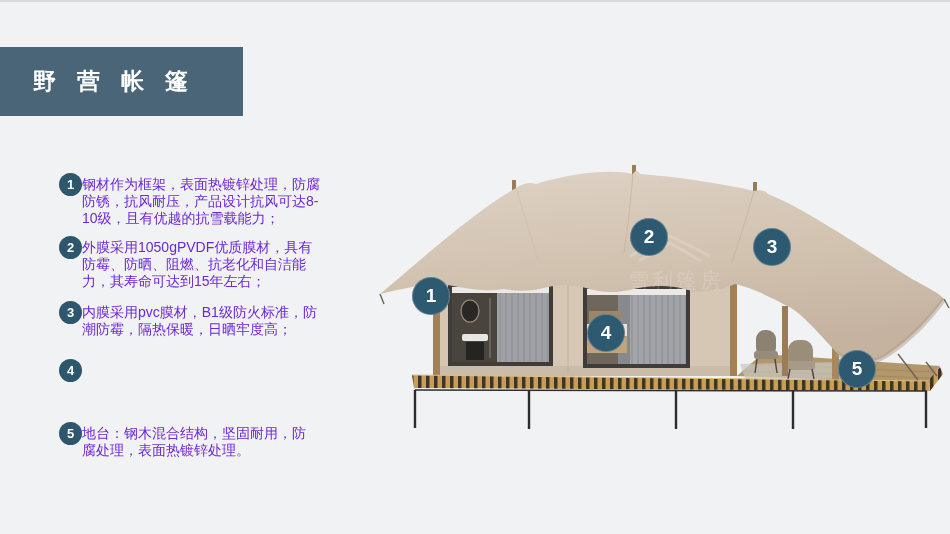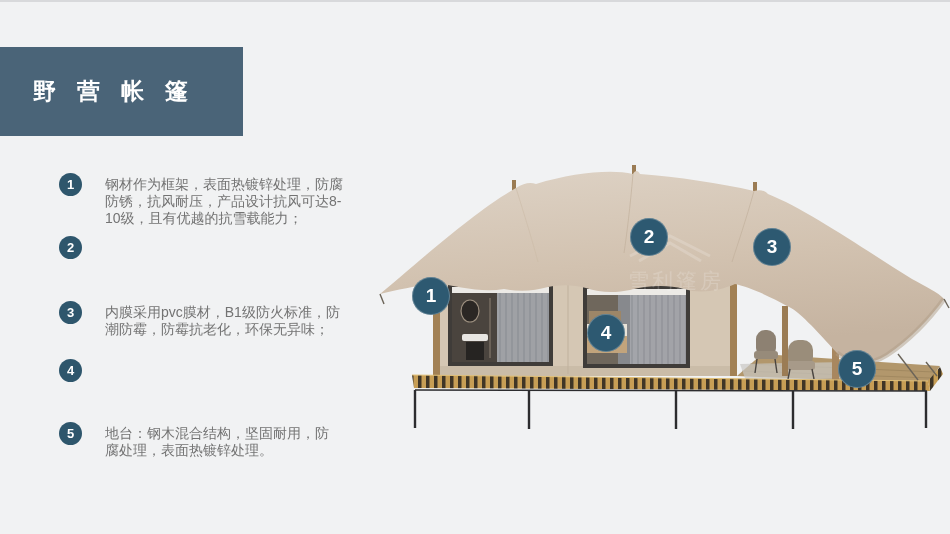--- a/index.html
+++ b/index.html
@@ -4,36 +4,36 @@
 <style>
   html,body{margin:0;padding:0;}
   body{
     width:950px;height:534px;overflow:hidden;position:relative;
     background:#f1f2f3;
     font-family:"Liberation Sans","DejaVu Sans",sans-serif;
   }
   .hairline-top{position:absolute;left:0;top:0;width:950px;height:2px;background:#d8d9db;}
   
   .title-bar{
-    position:absolute;left:0;top:47px;width:243px;height:89px;
+    position:absolute;left:0;top:47px;width:243px;height:69px;
     background:#4a6478;display:flex;align-items:center;
   }
   .title-bar .title-text{
     color:#ffffff;font-size:23px;font-weight:bold;
     letter-spacing:21px;padding-left:33px;white-space:nowrap;
   }
   
   .feature{position:absolute;left:59px;display:flex;align-items:flex-start;}
   .feature .badge{
     flex:0 0 auto;width:23px;height:23px;border-radius:50%;
     background:#2e566c;color:#fff;font-size:13px;font-weight:bold;
     display:flex;align-items:center;justify-content:center;margin-top:-3px;
   }
   .feature .ftext{
-    margin-left:23px;width:262px;color:#737373;
+    width:262px;color:#6d28d9;
     font-size:14px;line-height:17px;white-space:pre-line;
   }
   .f1{top:176px}.f2{top:239px}.f3{top:304px}.f4{top:362px}.f5{top:425px}
   
   .tent-area{position:absolute;left:378px;top:158px;width:572px;height:290px;}
   .tent-area svg{position:absolute;left:0;top:0;}
   .callout{
     position:absolute;width:38px;height:38px;border-radius:50%;
     background:#2d5971;color:#fff;font-size:19px;font-weight:bold;
     display:flex;align-items:center;justify-content:center;
@@ -52,25 +52,28 @@
 </div>
 
 <div class="feature f1">
   <div class="badge">1</div>
   <div class="ftext">钢材作为框架，表面热镀锌处理，防腐
 防锈，抗风耐压，产品设计抗风可达8-
 10级，且有优越的抗雪载能力；</div>
 </div>
 <div class="feature f2">
   <div class="badge">2</div>
+  <div class="ftext">外膜采用1050gPVDF优质膜材，具有
+防霉、防晒、阻燃、抗老化和自洁能
+力，其寿命可达到15年左右；</div>
 </div>
 <div class="feature f3">
   <div class="badge">3</div>
   <div class="ftext">内膜采用pvc膜材，B1级防火标准，防
-潮防霉，防霉抗老化，环保无异味；</div>
+潮防霉，隔热保暖，日晒牢度高；</div>
 </div>
 <div class="feature f4">
   <div class="badge">4</div>
 </div>
 <div class="feature f5">
   <div class="badge">5</div>
   <div class="ftext">地台：钢木混合结构，坚固耐用，防
 腐处理，表面热镀锌处理。</div>
 </div>
 

